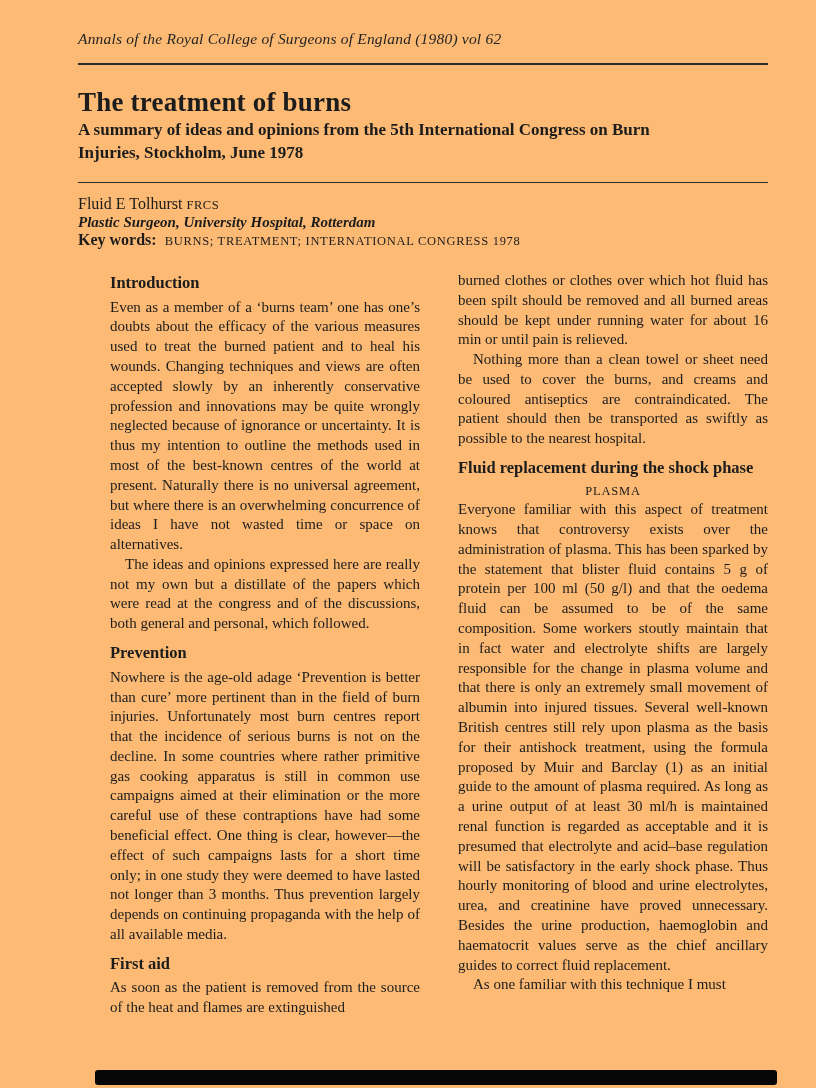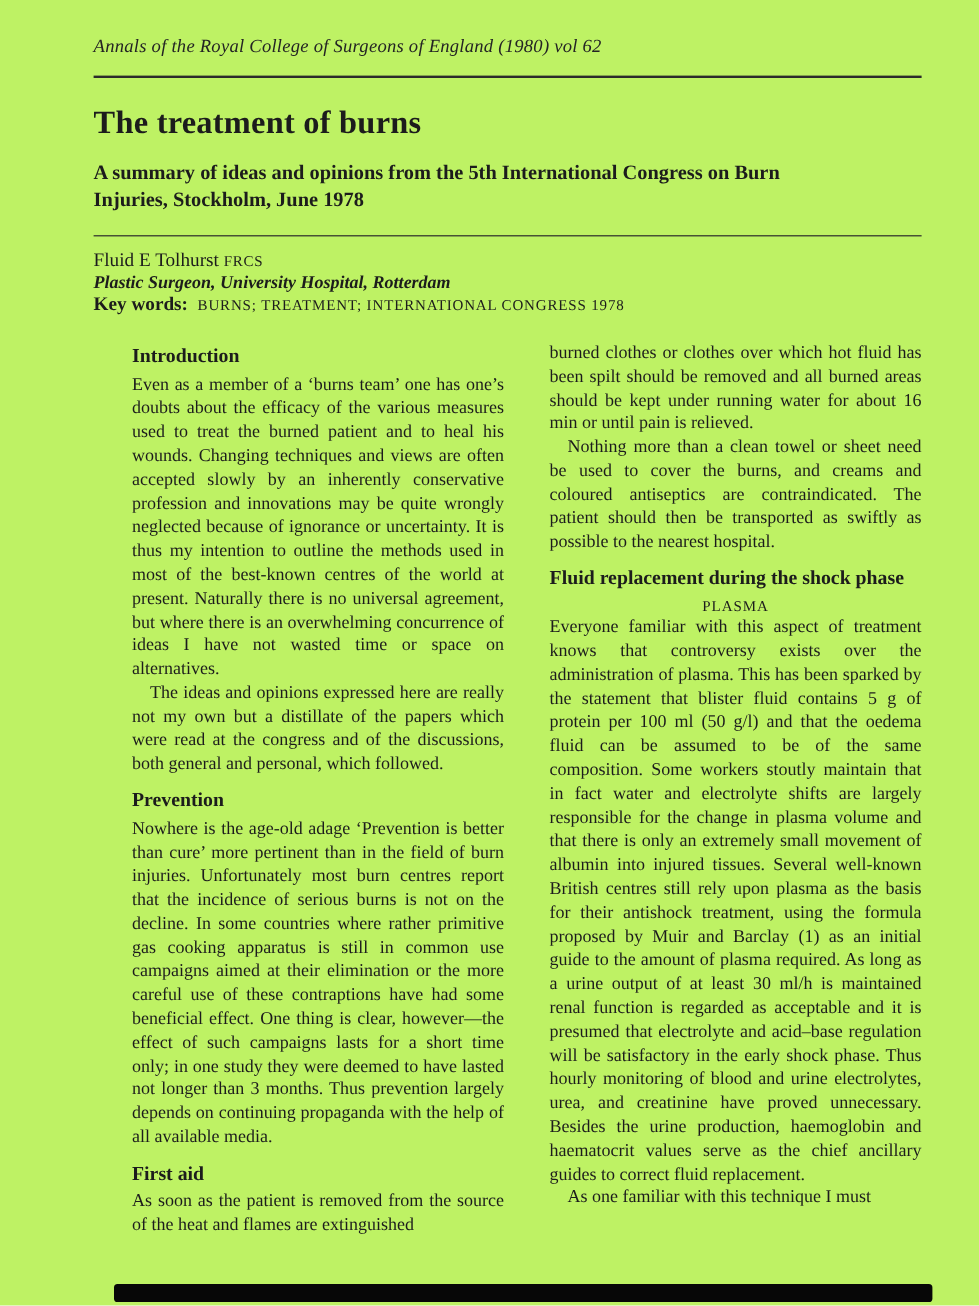--- a/index.html
+++ b/index.html
@@ -1,21 +1,21 @@
 <!DOCTYPE html>
 <html lang="en"><head>
 <meta charset="utf-8">
 <style>
   * { margin: 0; padding: 0; box-sizing: border-box; }
   html, body { background: #fbfaf6; }
   .page {
     position: relative;
     width: 816px;
     height: 1088px;
-    background: #bef264;
+    background: #fdba74;
     color: #1c1c1c;
     font-family: "Liberation Serif", serif;
     padding: 30px 48px 0 78px;
     overflow: hidden;
   }
   .running-head {
     font-style: italic;
     font-size: 15.5px;
     color: #242424;
     letter-spacing: 0.2px;
@@ -27,21 +27,20 @@
   }
   .rule.top { margin-top: 15px; }
   .rule.mid { margin-top: 17px; border-top-width: 1.5px; }
   .title {
     margin-top: 22px;
     font-size: 27px;
     font-weight: bold;
     letter-spacing: 0.2px;
   }
   .subtitle {
-    margin-top: 14px;
     font-size: 17px;
     font-weight: bold;
     line-height: 1.38;
     max-width: 615px;
   }
   .author-line {
     margin-top: 12px;
     font-size: 16px;
   }
   .author-qual {

